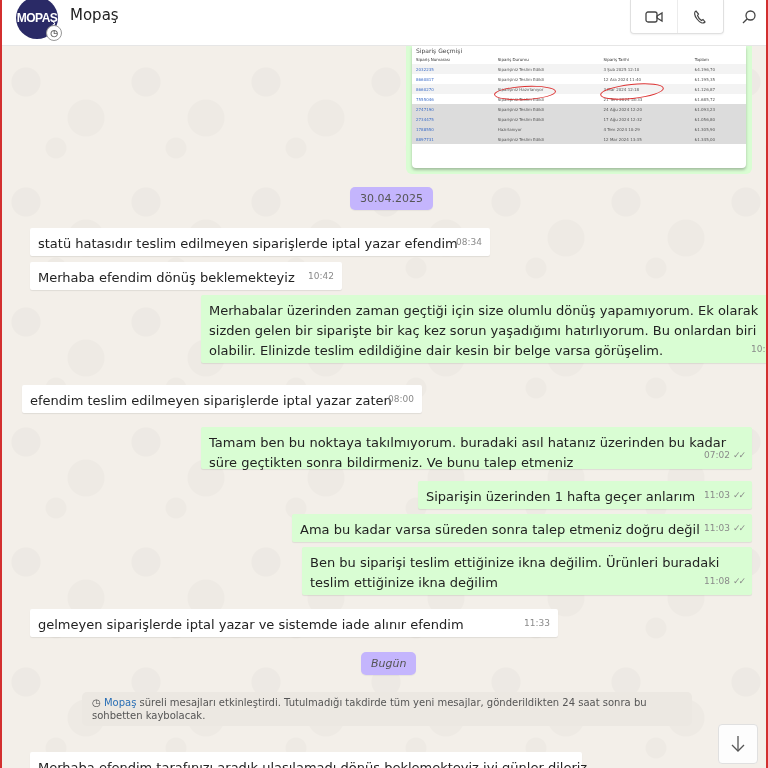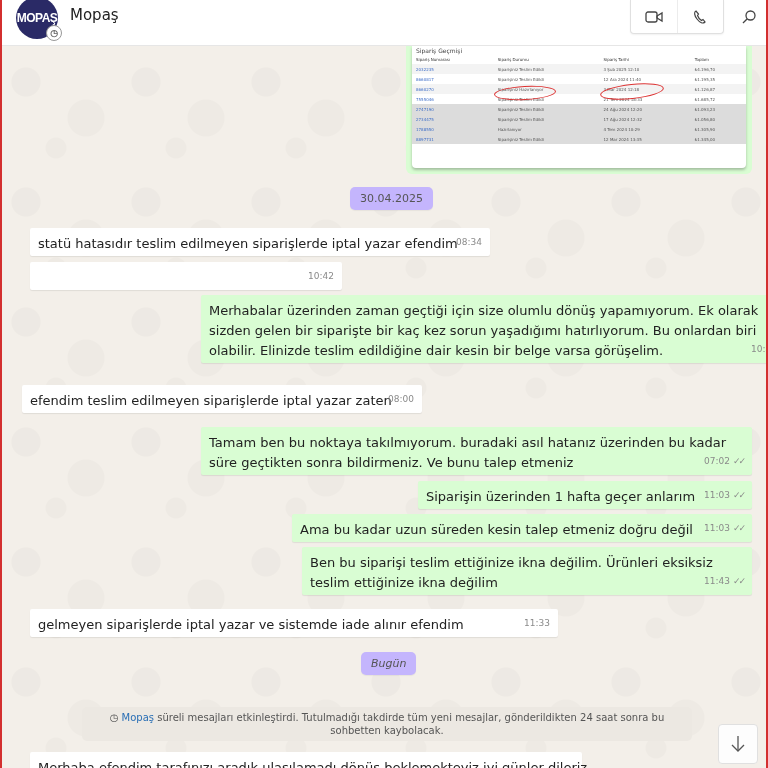--- a/index.html
+++ b/index.html
@@ -75,21 +75,21 @@
   }
   .ticks { color: #8a8a8a; margin-left: 3px; font-size: 9px; letter-spacing: -2px; }
   .date-chip {
     position: absolute; background: #c4b5fd; color: #555;
     font-size: 11px; padding: 5px 10px; border-radius: 5px;
     box-shadow: 0 1px 1px rgba(0,0,0,0.05);
   }
   .sys-note {
     position: absolute; left: 80px; top: 692px; width: 610px;
     background: #ece8e2; color: #555; font-size: 10px; line-height: 13px;
-    text-align: center; padding: 4px 10px; border-radius: 5px; margin-top: 15px;
+    padding: 4px 10px; border-radius: 5px;
   }
   .sys-note .link { color: #2a6fb5; }
   .img-bubble {
     position: absolute; left: 404px; top: 46px; width: 346px; height: 128px;
     background: #d9fdd3; border-radius: 0 0 6px 6px; padding: 0 6px 6px 6px;
   }
   .img-frame {
     width: 100%; height: 100%; background: #fff; overflow: hidden;
     border-radius: 0 0 4px 4px; position: relative;
     box-shadow: 0 2px 3px rgba(0,0,0,0.25);
@@ -216,51 +216,52 @@
 </div>
 
 <div class="date-chip" style="left:348px; top:187px;">30.04.2025</div>
 
 <div class="bubble in" style="left:28px; top:228px; width:460px; height:28px; white-space:nowrap;">
   <span>statü hatasıdır teslim edilmeyen siparişlerde iptal yazar  efendim</span>
   <span class="time">08:34</span>
 </div>
 
 <div class="bubble in" style="left:28px; top:262px; width:312px; height:28px; white-space:nowrap;">
+  <span>Merhaba  efendim dönüş beklemekteyiz</span>
   <span class="time">10:42</span>
 </div>
 
 <div class="bubble out" style="left:199px; top:295px; width:598px; height:68px; padding-right:18px;">
   <span>Merhabalar üzerinden zaman geçtiği için size olumlu dönüş yapamıyorum. Ek olarak sizden gelen bir siparişte bir kaç kez sorun yaşadığımı hatırlıyorum. Bu onlardan biri olabilir. Elinizde teslim edildiğine dair kesin bir belge varsa görüşelim.</span>
   <span class="time"><span>10:45</span><span class="ticks">✓✓</span></span>
 </div>
 
 <div class="bubble in" style="left:20px; top:385px; width:400px; height:28px; white-space:nowrap;">
   <span>efendim teslim edilmeyen siparişlerde iptal yazar zaten</span>
   <span class="time">08:00</span>
 </div>
 
-<div class="bubble out" style="left:199px; top:427px; width:551px; height:48px; padding-right:10px;">
+<div class="bubble out" style="left:199px; top:427px; width:551px; height:42px; padding-right:10px;">
   <span>Tamam ben bu noktaya takılmıyorum. buradaki asıl hatanız üzerinden bu kadar süre geçtikten sonra bildirmeniz. Ve bunu talep etmeniz</span>
   <span class="time"><span>07:02</span><span class="ticks">✓✓</span></span>
 </div>
 
 <div class="bubble out" style="left:416px; top:481px; width:334px; height:28px; white-space:nowrap;">
   <span>Siparişin üzerinden 1 hafta geçer anlarım</span>
   <span class="time"><span>11:03</span><span class="ticks">✓✓</span></span>
 </div>
 
 <div class="bubble out" style="left:290px; top:514px; width:460px; height:28px; white-space:nowrap;">
-  <span>Ama bu kadar uzun süreden kesin talep etmeniz doğru değil</span>
+  <span>Ama bu kadar varsa süreden sonra talep etmeniz doğru değil</span>
   <span class="time"><span>11:03</span><span class="ticks">✓✓</span></span>
 </div>
 
 <div class="bubble out" style="left:300px; top:547px; width:450px; height:48px; padding-right:10px;">
-  <span>Ben bu siparişi teslim ettiğinize ikna değilim. Ürünleri eksiksiz teslim ettiğinize ikna değilim</span>
-  <span class="time"><span>11:43</span><span class="ticks">✓✓</span></span>
+  <span>Ben bu siparişi teslim ettiğinize ikna değilim. Ürünleri buradaki teslim ettiğinize ikna değilim</span>
+  <span class="time"><span>11:08</span><span class="ticks">✓✓</span></span>
 </div>
 
 <div class="bubble in" style="left:28px; top:609px; width:528px; height:28px; white-space:nowrap;">
   <span>gelmeyen siparişlerde iptal yazar ve sistemde iade alınır efendim</span>
   <span class="time">11:33</span>
 </div>
 
 <div class="date-chip" style="left:359px; top:652px;font-style:italic;">Bugün</div>
 
 <div class="sys-note">

